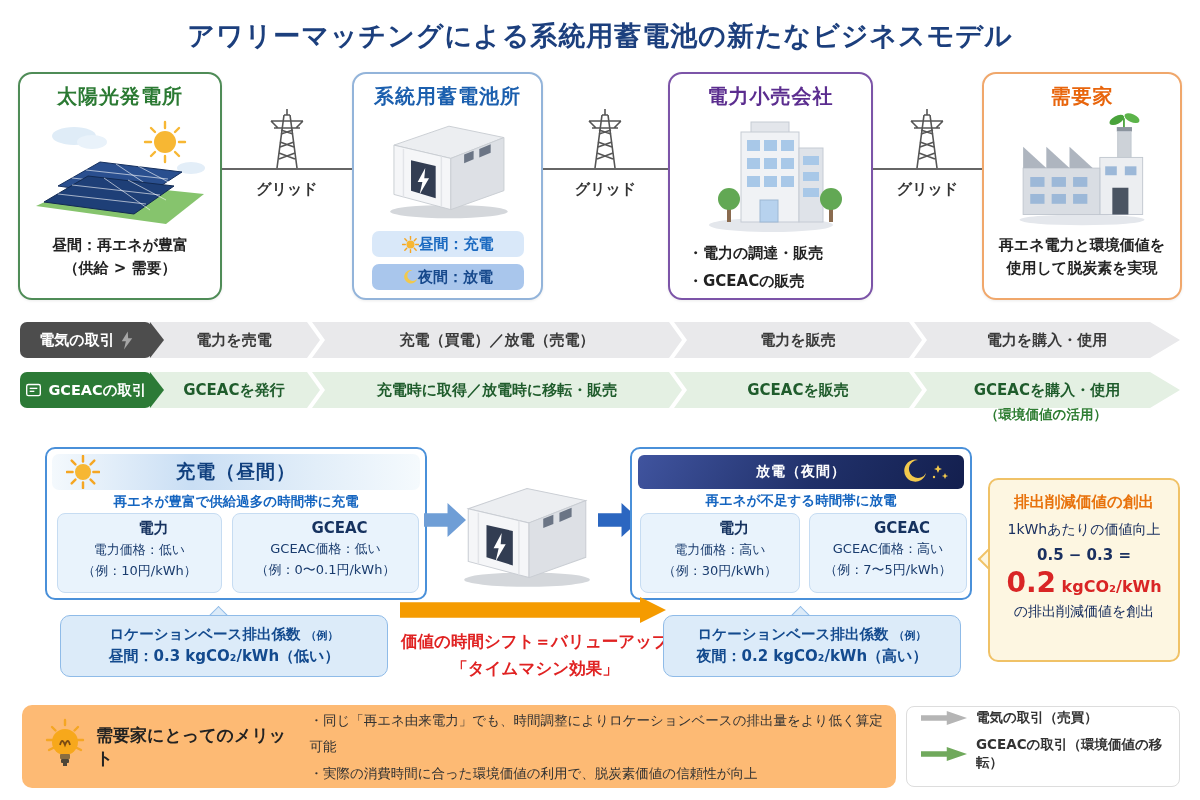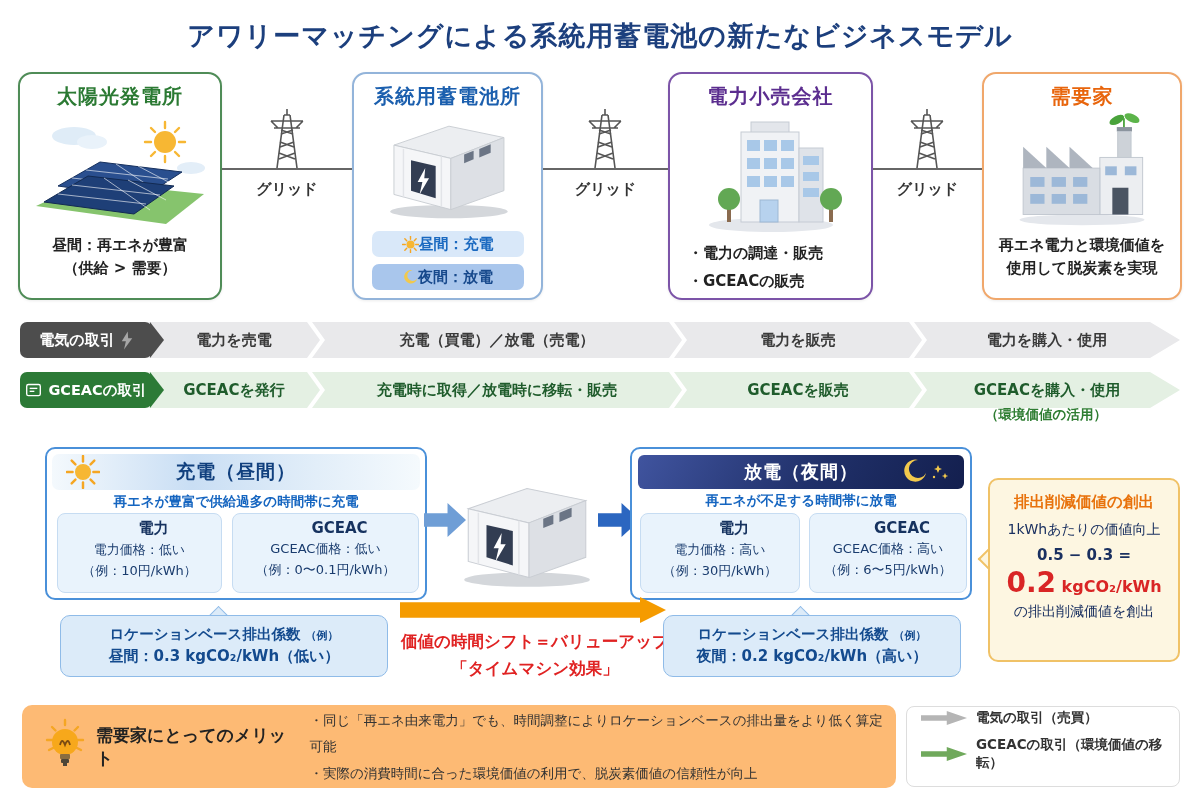--- a/index.html
+++ b/index.html
@@ -55,21 +55,21 @@
          border-radius:8px;text-align:center;box-sizing:border-box;}
   .pcard-title{margin-top:5px;font-size:15px;font-weight:bold;color:#16325f;padding-left:28px;}
   .pcard-line{margin-top:3px;font-size:13px;color:#1a3c6e;font-weight:500;}
   .charge-head{position:relative;margin:5px 5px 0;height:36px;border-radius:7px;
          background:linear-gradient(90deg,#f4f9fd 0%,#c9def4 38%,#e2eef9 72%,#f5fafd 100%);
          display:flex;align-items:center;justify-content:center;}
   .charge-head-title{font-size:19px;font-weight:bold;color:#11407e;letter-spacing:1px;}
   .discharge-head{position:relative;margin:6px 6px 0;height:34px;border-radius:6px;
          background:linear-gradient(120deg,#40549f 0%,#203069 55%,#131f4e 100%);
          display:flex;align-items:center;justify-content:center;}
-  .discharge-head-title{font-size:18px;font-weight:bold;color:#fff;letter-spacing:1px;}
+  .discharge-head-title{font-size:14px;font-weight:bold;color:#fff;letter-spacing:1px;}
 
   .blue-arrow{position:absolute;top:503px;width:42px;height:34px;
        clip-path:polygon(0 30%,56% 30%,56% 0,100% 50%,56% 100%,56% 70%,0 70%);}
   .orange-arrow{position:absolute;left:400px;top:597px;width:266px;height:26px;background:#f59b00;
        clip-path:polygon(0 20%,calc(100% - 26px) 20%,calc(100% - 26px) 0,100% 50%,calc(100% - 26px) 100%,calc(100% - 26px) 80%,0 80%);}
   .shift-text{position:absolute;left:385px;top:628px;width:300px;text-align:center;color:#e02222;
        font-size:16.5px;font-weight:bold;line-height:1.65;}
 
   
   .bubble{position:absolute;top:615px;height:62px;background:#dcebf9;border:1.5px solid #8fbbe8;
@@ -390,21 +390,21 @@
     </div>
     <div class="panel-sub">再エネが不足する時間帯に放電</div>
     <div class="pcard" style="left:8px;width:160px;">
       <div class="pcard-title">電力</div>
       <div class="pcard-line">電力価格：高い</div>
       <div class="pcard-line">（例：30円/kWh）</div>
     </div>
     <div class="pcard" style="left:177px;width:158px;">
       <div class="pcard-title">GCEAC</div>
       <div class="pcard-line">GCEAC価格：高い</div>
-      <div class="pcard-line">（例：6〜5円/kWh）</div>
+      <div class="pcard-line">（例：7〜5円/kWh）</div>
     </div>
   </div>
 
   <div class="orange-arrow"></div>
   <div class="shift-text">
     <div>価値の時間シフト＝バリューアップ</div>
     <div>「タイムマシン効果」</div>
   </div>
 
   <div class="bubble-ptr" style="left:211px;"></div>

